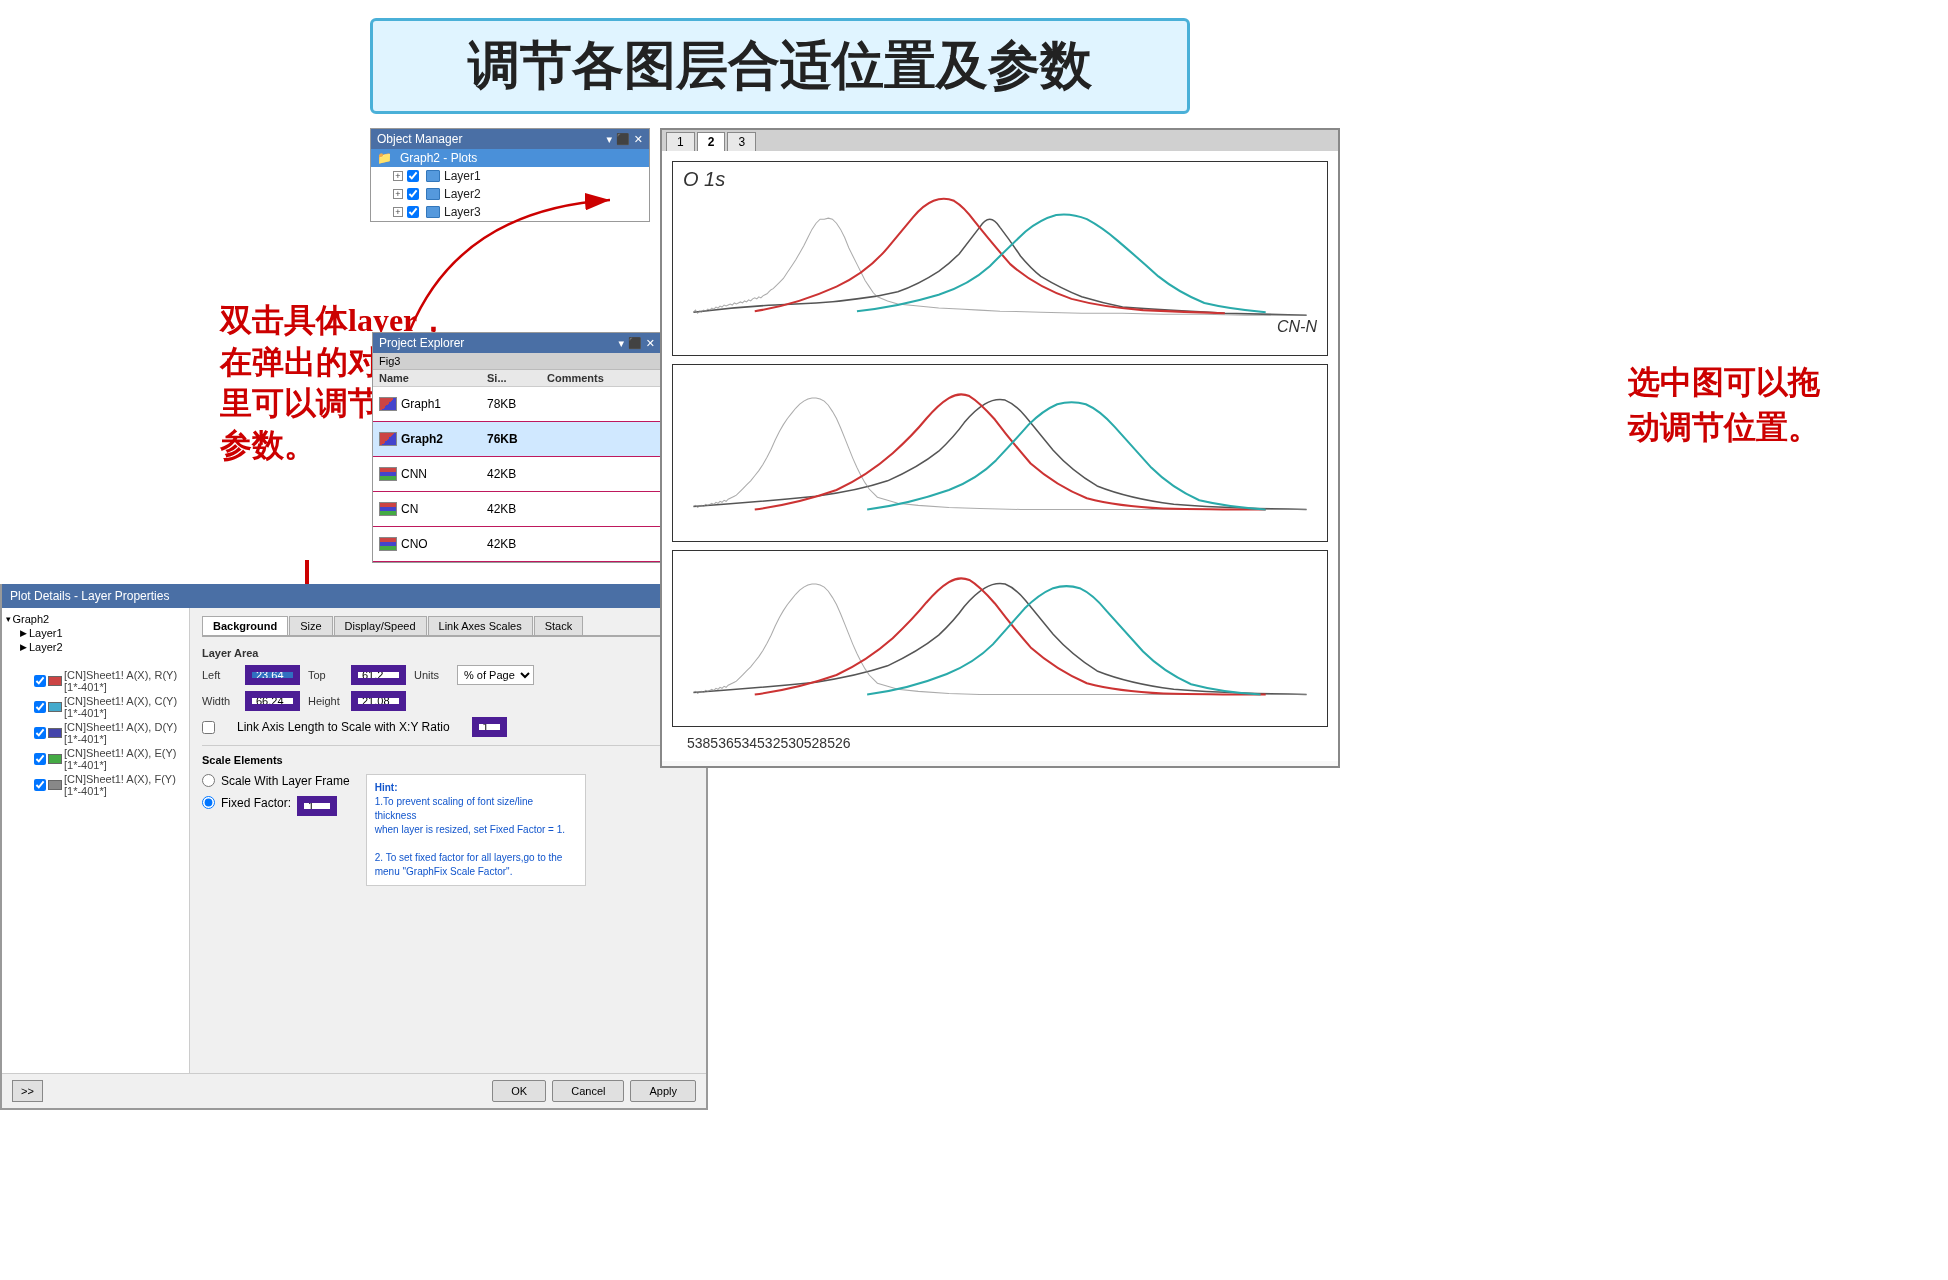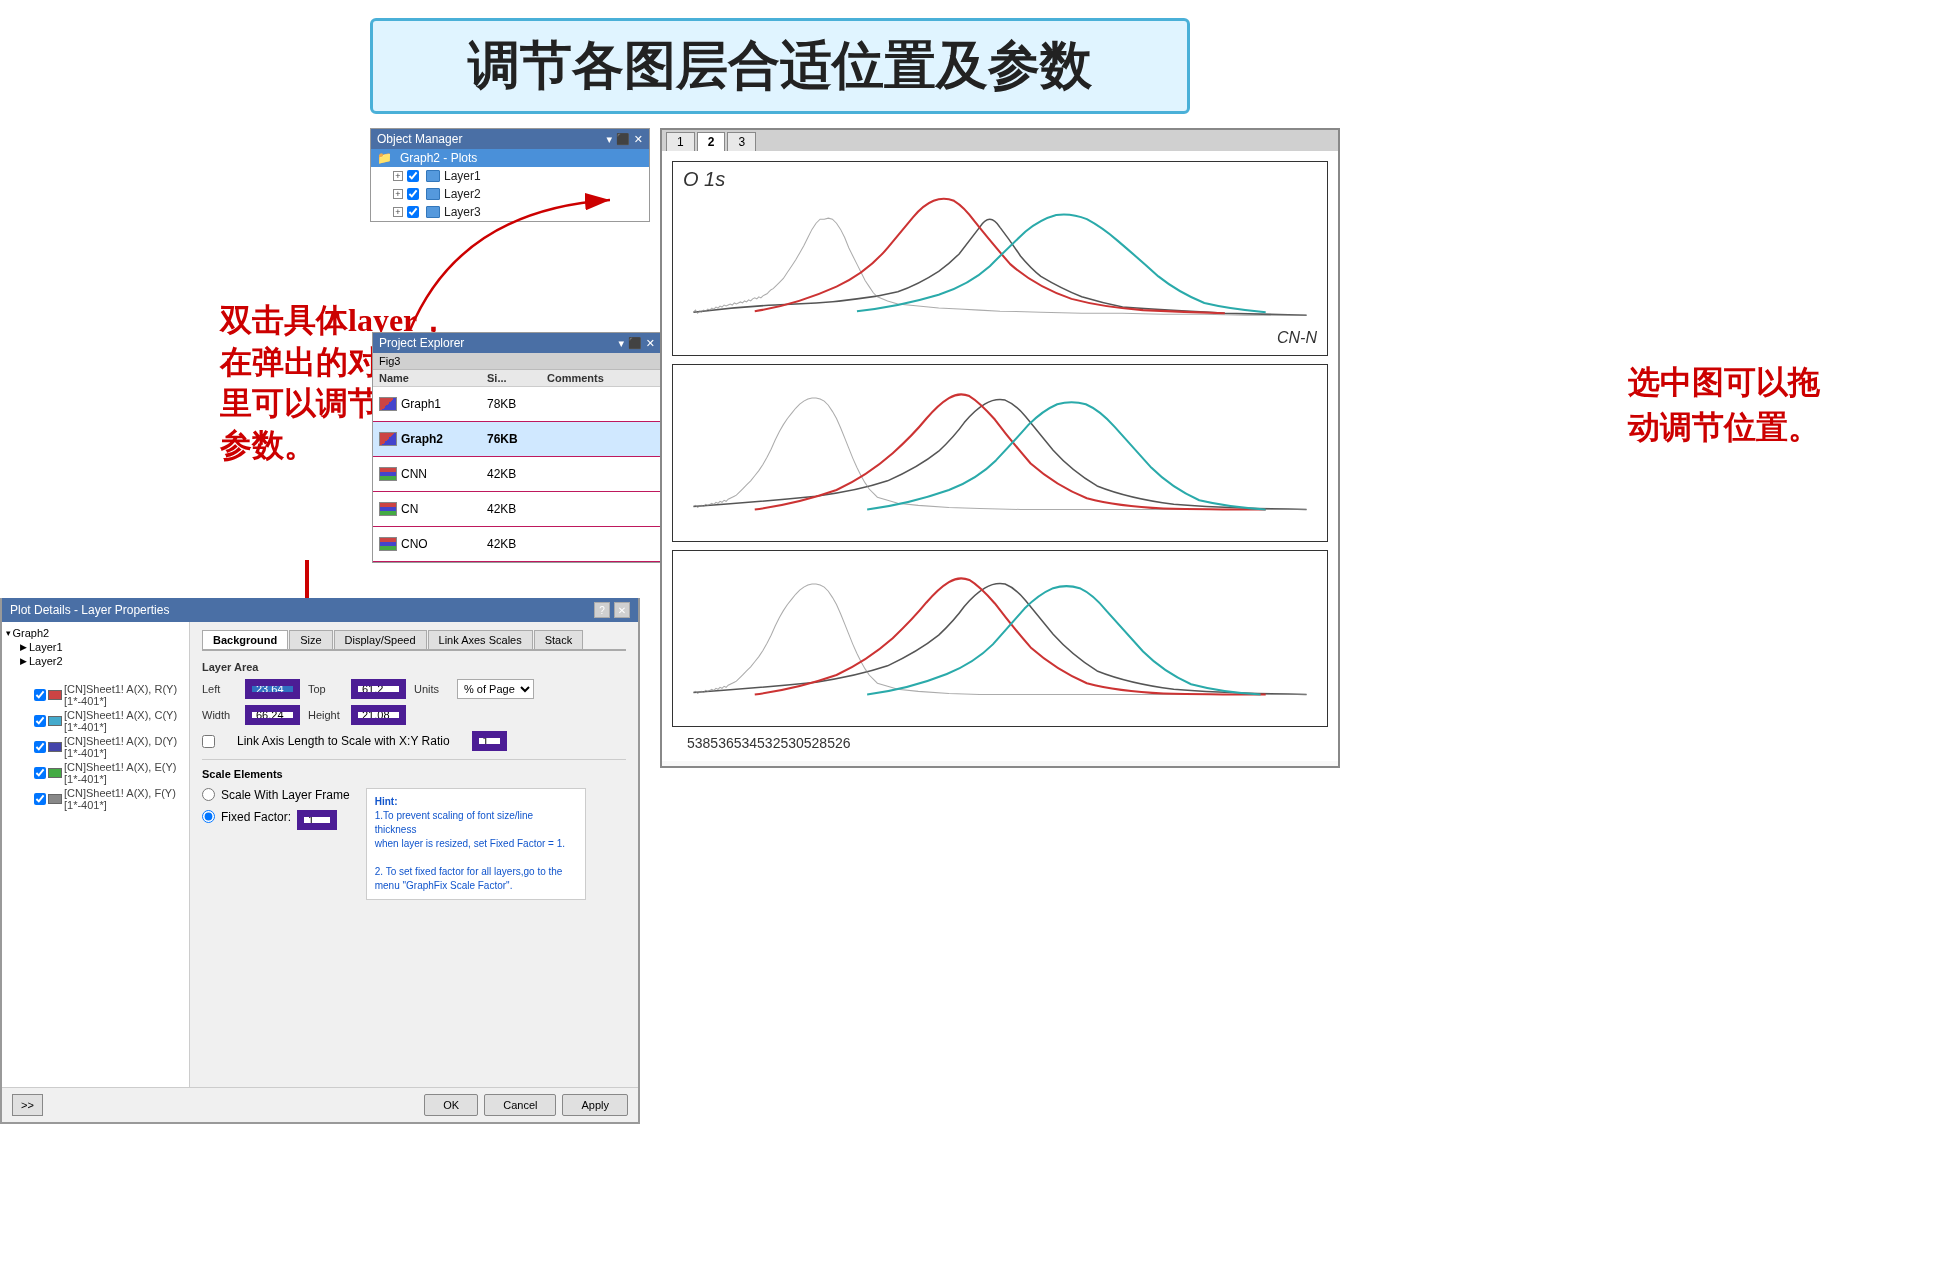--- a/index.html
+++ b/index.html
@@ -163,23 +163,23 @@
       border: 1px solid #888;
     }
     .icon-data {
       background: linear-gradient(0deg, #44aa44 33%, #4444cc 33%, #4444cc 66%, #cc4444 66%);
       border: 1px solid #888;
     }
 
     
     .plot-details {
       position: absolute;
-      top: 598px;
+      top: 584px;
       left: 0px;
-      width: 640px;
+      width: 708px;
       background: #f0f0f0;
       border: 2px solid #999;
       border-top: 0;
       font-family: Arial, sans-serif;
       font-size: 12px;
     }
     .plot-details-titlebar {
       background: #4a6fa5;
       color: white;
       padding: 4px 8px;
@@ -397,21 +397,21 @@
     .spectrum-label {
       position: absolute;
       top: 6px;
       left: 10px;
       font-size: 20px;
       font-style: italic;
       color: #333;
     }
     .cn-n-label {
       position: absolute;
-      bottom: 8px;
+      bottom: 19px;
       right: 10px;
       font-size: 16px;
       font-style: italic;
       color: #333;
     }
     .x-axis-numbers {
       display: flex;
       justify-content: flex-start;
       padding: 0 15px;
       font-size: 14px;

